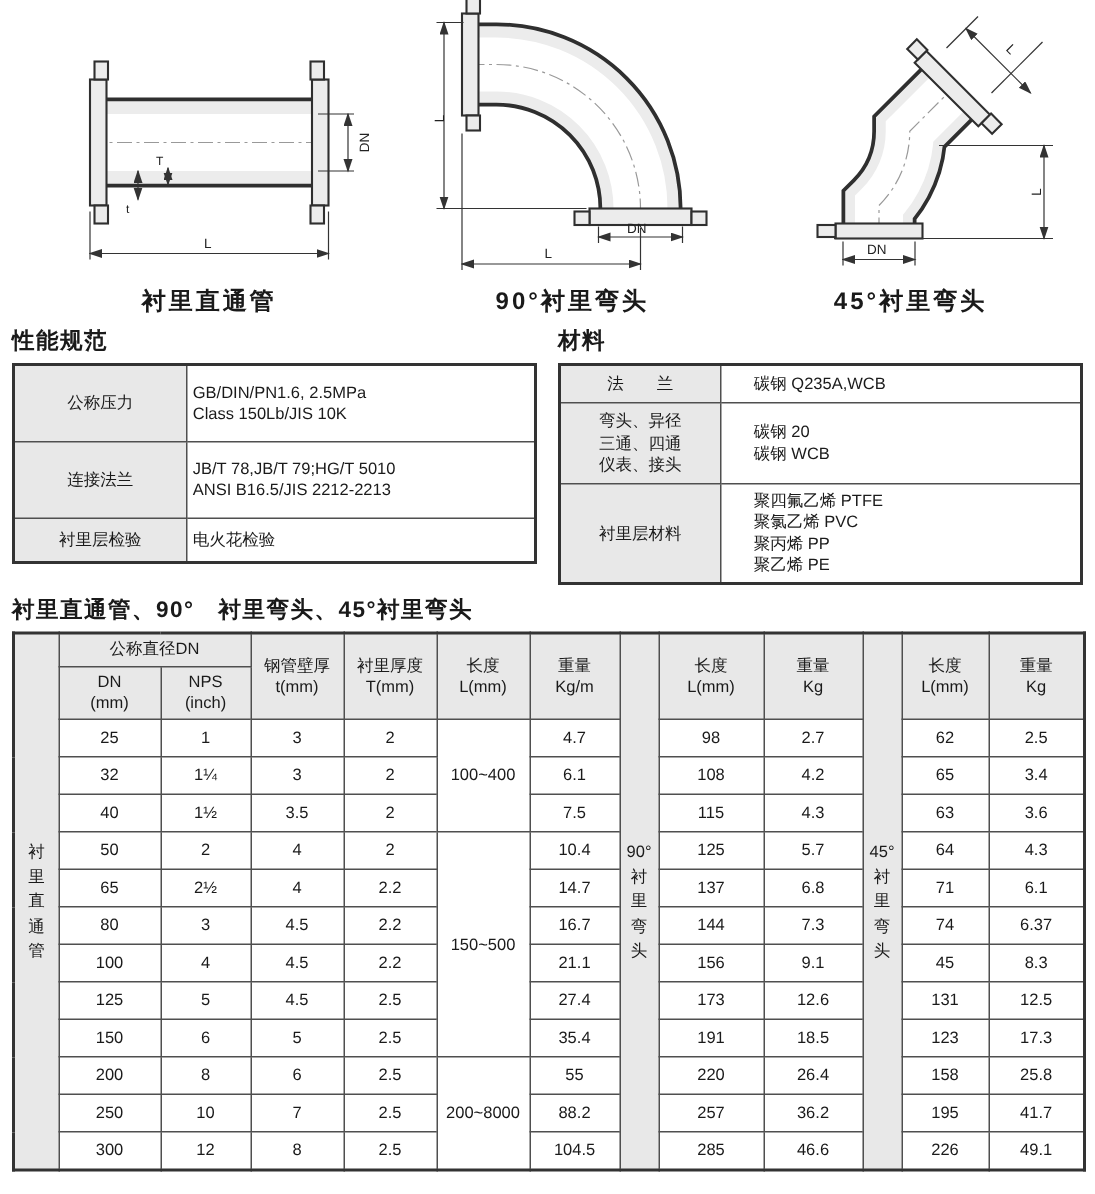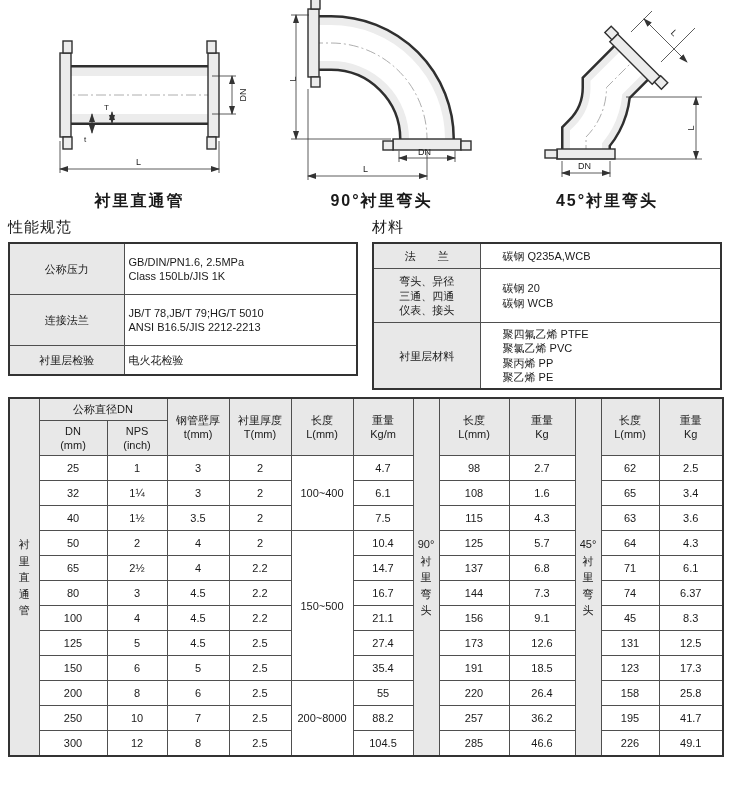--- a/index.html
+++ b/index.html
@@ -8,21 +8,21 @@
   .page{box-sizing:border-box;width:730px;height:796px;padding:4px 8px 0 8px;}
 
   
   .drawings{display:flex;justify-content:space-between;align-items:flex-end;
             padding:2px 14px 0 14px;height:206px;}
   figure{margin:0;display:flex;flex-direction:column;align-items:center;justify-content:flex-end;}
   figcaption{font-size:16px;font-weight:bold;margin-top:2px;letter-spacing:2px;}
   svg text{font-family:"Liberation Sans","DejaVu Sans",sans-serif;}
 
   
-  h2{font-size:15px;font-weight:normal;margin:6px 0 5px 0;letter-spacing:1px;}
+  h2{font-size:15px;font-weight:bold;margin:6px 0 5px 0;letter-spacing:1px;}
 
   
   .two-col{display:flex;gap:14px;}
   .two-col section{flex:1;}
   table{border-collapse:collapse;width:100%;table-layout:fixed;}
   table{border:2px solid #333;}
   td,th{border:1px solid #4f4f4f;font-size:11px;font-weight:normal;line-height:1.3;}
   .label-cell{background:#e8e8e8;text-align:center;vertical-align:middle;padding:5px 2px;}
   .spec-tbl .value-cell{text-align:left;padding:5px 4px;}
   .mat-tbl .value-cell{text-align:left;padding:4px 4px 4px 22px;}
@@ -156,21 +156,21 @@
       <table class="spec-tbl">
         <colgroup>
             <col class="c1">
             <col>
           </colgroup>
         <tbody id="spec-body">
             <tr>
               <td class="label-cell">公称压力</td>
               <td class="value-cell">
                 <div>GB/DIN/PN1.6, 2.5MPa</div>
-                <div>Class  150Lb/JIS 1K</div>
+                <div>Class  150Lb/JIS 10K</div>
               </td>
             </tr>
             <tr>
               <td class="label-cell">连接法兰</td>
               <td class="value-cell">
                 <div>JB/T 78,JB/T 79;HG/T 5010</div>
                 <div>ANSI B16.5/JIS 2212-2213</div>
               </td>
             </tr>
             <tr>
@@ -219,20 +219,21 @@
                 <div>聚丙烯  PP</div>
                 <div>聚乙烯  PE</div>
               </td>
             </tr>
           </tbody>
       </table>
     </section>
   </div>
 
   <section class="dim-sec">
+    <h2>衬里直通管、90°　衬里弯头、45°衬里弯头</h2>
     <table class="dim-tbl">
       <colgroup>
         <col style="width:30px">
           <col style="width:68px">
           <col style="width:60px">
         <col style="width:62px">
           <col style="width:62px">
           <col style="width:62px">
         <col style="width:60px">
           <col style="width:26px">
@@ -321,21 +322,21 @@
             <td>62</td>
             <td>2.5</td>
           </tr>
           <tr>
             <td>32</td>
             <td>1¼</td>
             <td>3</td>
             <td>2</td>
             <td>6.1</td>
             <td>108</td>
-            <td>1.6</td>
+            <td>4.2</td>
             <td>65</td>
             <td>3.4</td>
           </tr>
           <tr>
             <td>40</td>
             <td>1½</td>
             <td>3.5</td>
             <td>2</td>
             <td>7.5</td>
             <td>115</td>

